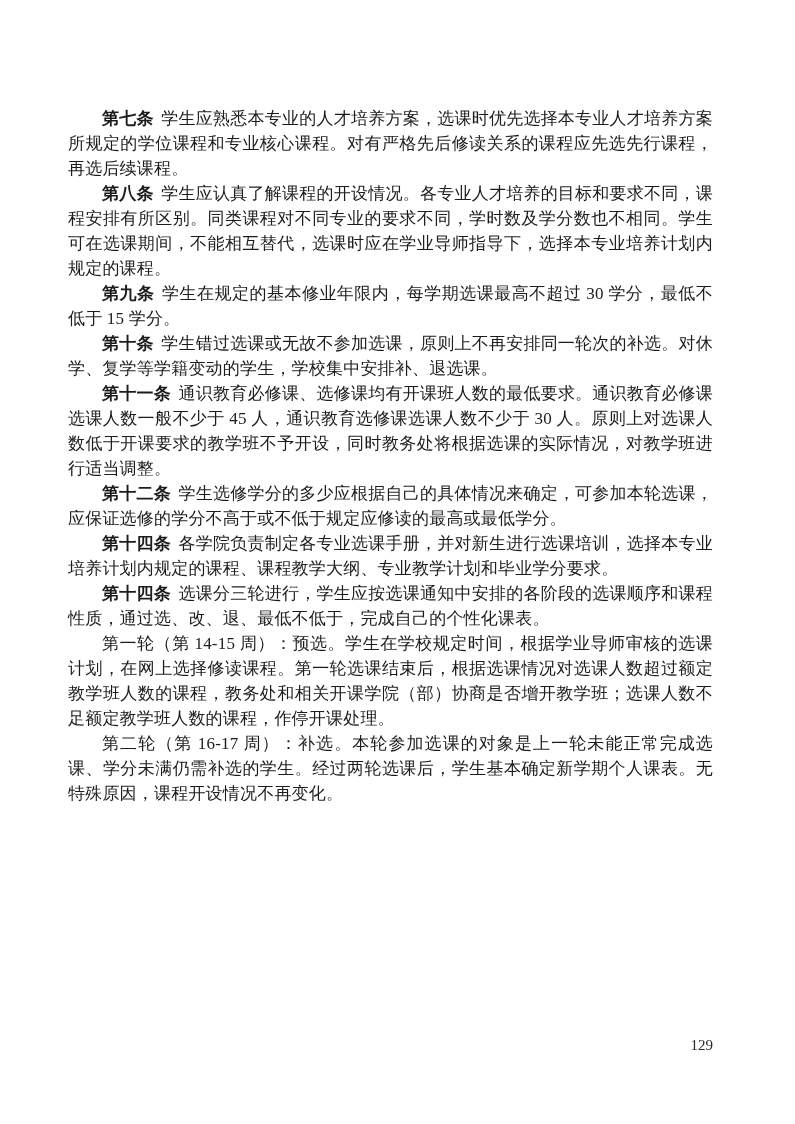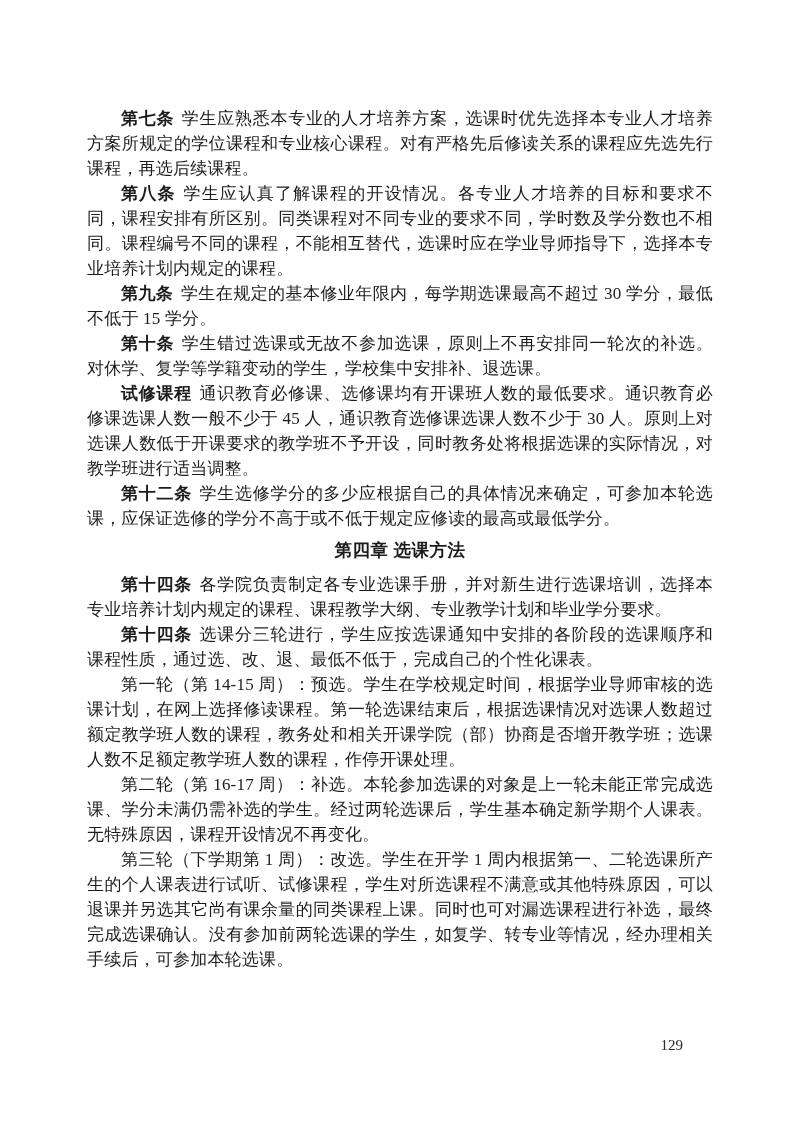--- a/index.html
+++ b/index.html
@@ -2,21 +2,21 @@
 <html lang="zh"><head>
 <meta charset="utf-8">
 <style>
   html, body { margin: 0; padding: 0; background: #e8e8e8; }
   .page {
     width: 795px;
     height: 1124px;
     margin: 0 auto;
     background: #ffffff;
     box-sizing: border-box;
-    padding: 106px 82px 0 87px;
+    padding: 106px 82px 0 68px;
     position: relative;
     font-family: "Liberation Serif", "DejaVu Serif", serif;
     color: #1c1c1c;
     overflow: hidden;
   }
   .para {
     margin: 0;
     font-size: 17px;
     line-height: 25px;
     text-align: justify;
@@ -29,52 +29,50 @@
     margin: 7px 0 9px 0;
     font-size: 17.5px;
     line-height: 25px;
     font-weight: bold;
     text-align: center;
     text-indent: 0;
     letter-spacing: 0.5px;
   }
   .pagenum {
     position: absolute;
-    right: 112px;
+    right: 82px;
     bottom: 70px;
     font-size: 15px;
     line-height: 18px;
     color: #2a2a2a;
   }
 </style>
 </head>
 <body>
 
 <div class="page">
 
   <p class="para"><b class="lbl">第七条</b><span>学生应熟悉本专业的人才培养方案，选课时优先选择本专业人才培养方案所规定的学位课程和专业核心课程。对有严格先后修读关系的课程应先选先行课程，再选后续课程。</span></p>
 
-  <p class="para"><b class="lbl">第八条</b><span>学生应认真了解课程的开设情况。各专业人才培养的目标和要求不同，课程安排有所区别。同类课程对不同专业的要求不同，学时数及学分数也不相同。课程编号不同的课程，不能相互替代，选课时应在学业导师指导下，选择本专业培养计划内规定的课程。</span></p>
+  <p class="para"><b class="lbl">第八条</b><span>学生应认真了解课程的开设情况。各专业人才培养的目标和要求不同，课程安排有所区别。同类课程对不同专业的要求不同，学时数及学分数也不相同。学生可在选课期间，不能相互替代，选课时应在学业导师指导下，选择本专业培养计划内规定的课程。</span></p>
 
   <p class="para"><b class="lbl">第九条</b><span>学生在规定的基本修业年限内，每学期选课最高不超过 30 学分，最低不低于 15 学分。</span></p>
 
   <p class="para"><b class="lbl">第十条</b><span>学生错过选课或无故不参加选课，原则上不再安排同一轮次的补选。对休学、复学等学籍变动的学生，学校集中安排补、退选课。</span></p>
 
-  <p class="para"><b class="lbl">试修课程</b><span>通识教育必修课、选修课均有开课班人数的最低要求。通识教育必修课选课人数一般不少于 45 人，通识教育选修课选课人数不少于 30 人。原则上对选课人数低于开课要求的教学班不予开设，同时教务处将根据选课的实际情况，对教学班进行适当调整。</span></p>
+  <p class="para"><b class="lbl">第十一条</b><span>通识教育必修课、选修课均有开课班人数的最低要求。通识教育必修课选课人数一般不少于 45 人，通识教育选修课选课人数不少于 30 人。原则上对选课人数低于开课要求的教学班不予开设，同时教务处将根据选课的实际情况，对教学班进行适当调整。</span></p>
 
   <p class="para"><b class="lbl">第十二条</b><span>学生选修学分的多少应根据自己的具体情况来确定，可参加本轮选课，应保证选修的学分不高于或不低于规定应修读的最高或最低学分。</span></p>
 
-  <h2 class="chapter">第四章 选课方法</h2>
 
   <p class="para"><b class="lbl">第十四条</b><span>各学院负责制定各专业选课手册，并对新生进行选课培训，选择本专业培养计划内规定的课程、课程教学大纲、专业教学计划和毕业学分要求。</span></p>
 
   <p class="para"><b class="lbl">第十四条</b><span>选课分三轮进行，学生应按选课通知中安排的各阶段的选课顺序和课程性质，通过选、改、退、最低不低于，完成自己的个性化课表。</span></p>
 
   <p class="para"><span>第一轮（第 14-15 周）：预选。学生在学校规定时间，根据学业导师审核的选课计划，在网上选择修读课程。第一轮选课结束后，根据选课情况对选课人数超过额定教学班人数的课程，教务处和相关开课学院（部）协商是否增开教学班；选课人数不足额定教学班人数的课程，作停开课处理。</span></p>
 
   <p class="para"><span>第二轮（第 16-17 周）：补选。本轮参加选课的对象是上一轮未能正常完成选课、学分未满仍需补选的学生。经过两轮选课后，学生基本确定新学期个人课表。无特殊原因，课程开设情况不再变化。</span></p>
 
-  <p class="para"><span>第三轮（下学期第 1 周）：改选。学生在开学 1 周内根据第一、二轮选课所产生的个人课表进行试听、试修课程，学生对所选课程不满意或其他特殊原因，可以退课并另选其它尚有课余量的同类课程上课。同时也可对漏选课程进行补选，最终完成选课确认。没有参加前两轮选课的学生，如复学、转专业等情况，经办理相关手续后，可参加本轮选课。</span></p>
 
 
   <div class="pagenum">129</div>
 
 </div>
 
 </body></html>

